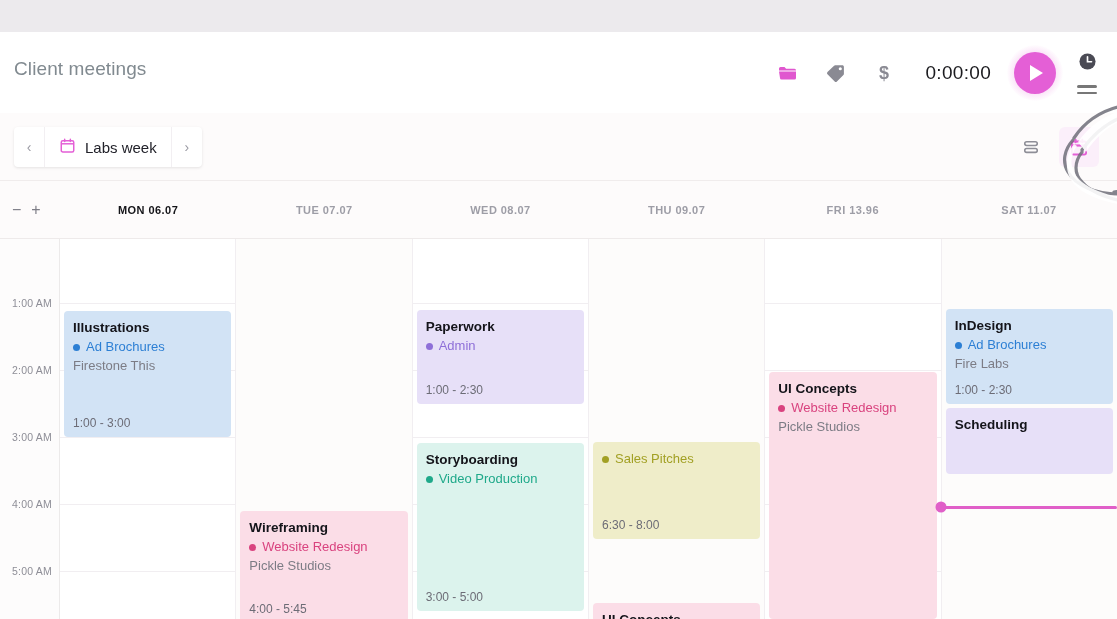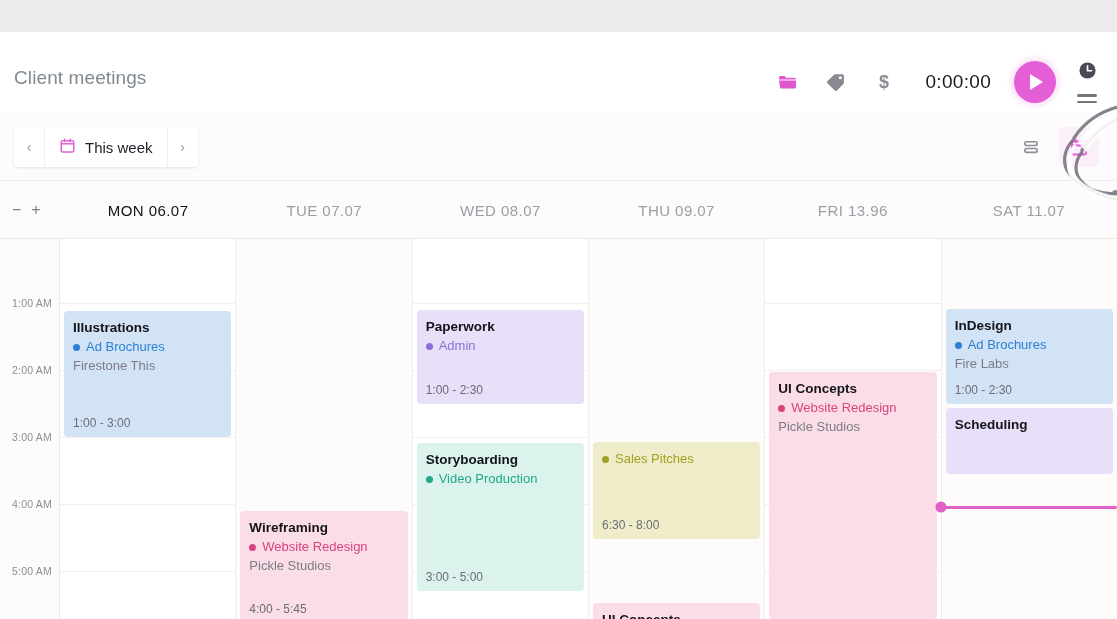--- a/index.html
+++ b/index.html
@@ -13,21 +13,21 @@
   #app { position: relative; width: 1117px; height: 619px; overflow: hidden; }
 
   
   .chrome-strip {
     position: absolute; top: 0; left: 0; width: 1117px; height: 32px;
     background: #eceaed;
   }
 
   
   .header {
-    position: absolute; top: 41px; left: 0; width: 1117px; height: 81px;
+    position: absolute; top: 32px; left: 0; width: 1117px; height: 81px;
     background: #ffffff;
     display: flex; align-items: center;
   }
   .header-title {
     position: absolute; left: 14px; top: 26px;
     font-size: 19px; color: #818a90; font-weight: 400; letter-spacing: .1px;
   }
   .header-tools {
     position: absolute; right: 10px; top: 0; height: 81px;
     display: flex; align-items: center; gap: 0;
@@ -103,21 +103,21 @@
     background: #fdfbfb; border-bottom: 1px solid #eeeaea;
   }
   .zoom-ctrls {
     position: absolute; left: 6px; top: 0; height: 58px; width: 60px;
     display: flex; align-items: center; gap: 10px; padding-left: 6px;
   }
   .zc { color: #7d7d86; font-size: 16px; cursor: pointer; line-height: 1; user-select: none; }
   .daycols { position: absolute; left: 60px; top: 0; right: 0; height: 58px; display: flex; }
   .daycol-h {
     flex: 1 1 0; display: flex; align-items: center; justify-content: center;
-    font-size: 15px; letter-spacing: .45px; color: #9d9da6; font-weight: 400;
+    font-size: 11px; letter-spacing: .45px; color: #9d9da6; font-weight: 700;
   }
   .daycol-h.today { color: #141418; }
 
   
   .grid {
     position: absolute; top: 239px; left: 0; width: 1117px; height: 380px;
     background: #ffffff; overflow: hidden;
   }
   .timegutter { position: absolute; left: 0; top: 0; width: 60px; height: 380px; background: #fdfcfc; }
   .time-lbl {
@@ -219,21 +219,21 @@
     <div class="week-picker">
       <div class="wp-arrow">‹</div>
       <div class="wp-mid">
         <span>
           <svg width="17" height="17" viewBox="0 0 24 24" aria-hidden="true">
             <rect x="3.2" y="5.2" width="17.6" height="16" rx="2.2" fill="none" stroke="#e45fd6" stroke-width="2.1"></rect>
             <path d="M3.2 9.6h17.6" stroke="#e45fd6" stroke-width="2.1"></path>
             <path d="M8 3v3.4M16 3v3.4" stroke="#e45fd6" stroke-width="2.1" stroke-linecap="round"></path>
           </svg>
         </span>
-        <span class="wp-label">This week</span>
+        <span class="wp-label">Labs week</span>
       </div>
       <div class="wp-arrow">›</div>
     </div>
 
     <div class="view-toggles">
       <div class="vt-btn">
         <svg width="20" height="20" viewBox="0 0 24 24" aria-hidden="true">
           <rect x="4.5" y="5.6" width="15" height="4.6" rx="2.3" fill="none" stroke="#8e8e97" stroke-width="1.9"></rect>
           <rect x="4.5" y="13.8" width="15" height="4.6" rx="2.3" fill="none" stroke="#8e8e97" stroke-width="1.9"></rect>
         </svg>
@@ -304,21 +304,21 @@
         </div>
         <div class="col">
           <div class="ev" style="top: 71px; height: 94px; background: rgb(231, 224, 248);">
             <div class="ev-title">Paperwork</div>
             <div class="ev-proj" style="color: rgb(142, 111, 216);">
               <span class="ev-dot" style="background: rgb(142, 111, 216);"></span>
               <span>Admin</span>
             </div>
             <div class="ev-time">1:00 - 2:30</div>
           </div>
-          <div class="ev" style="top: 204px; height: 148px; background: rgb(220, 243, 237);">
+          <div class="ev" style="top: 204px; height: 168px; background: rgb(220, 243, 237);">
             <div class="ev-title">Storyboarding</div>
             <div class="ev-proj" style="color: rgb(31, 169, 138);">
               <span class="ev-dot" style="background: rgb(31, 169, 138);"></span>
               <span>Video Production</span>
             </div>
             <div class="ev-time">3:00 - 5:00</div>
           </div>
         </div>
         <div class="col shade">
           <div class="ev" style="top: 203px; height: 97px; background: rgb(239, 237, 201);">

